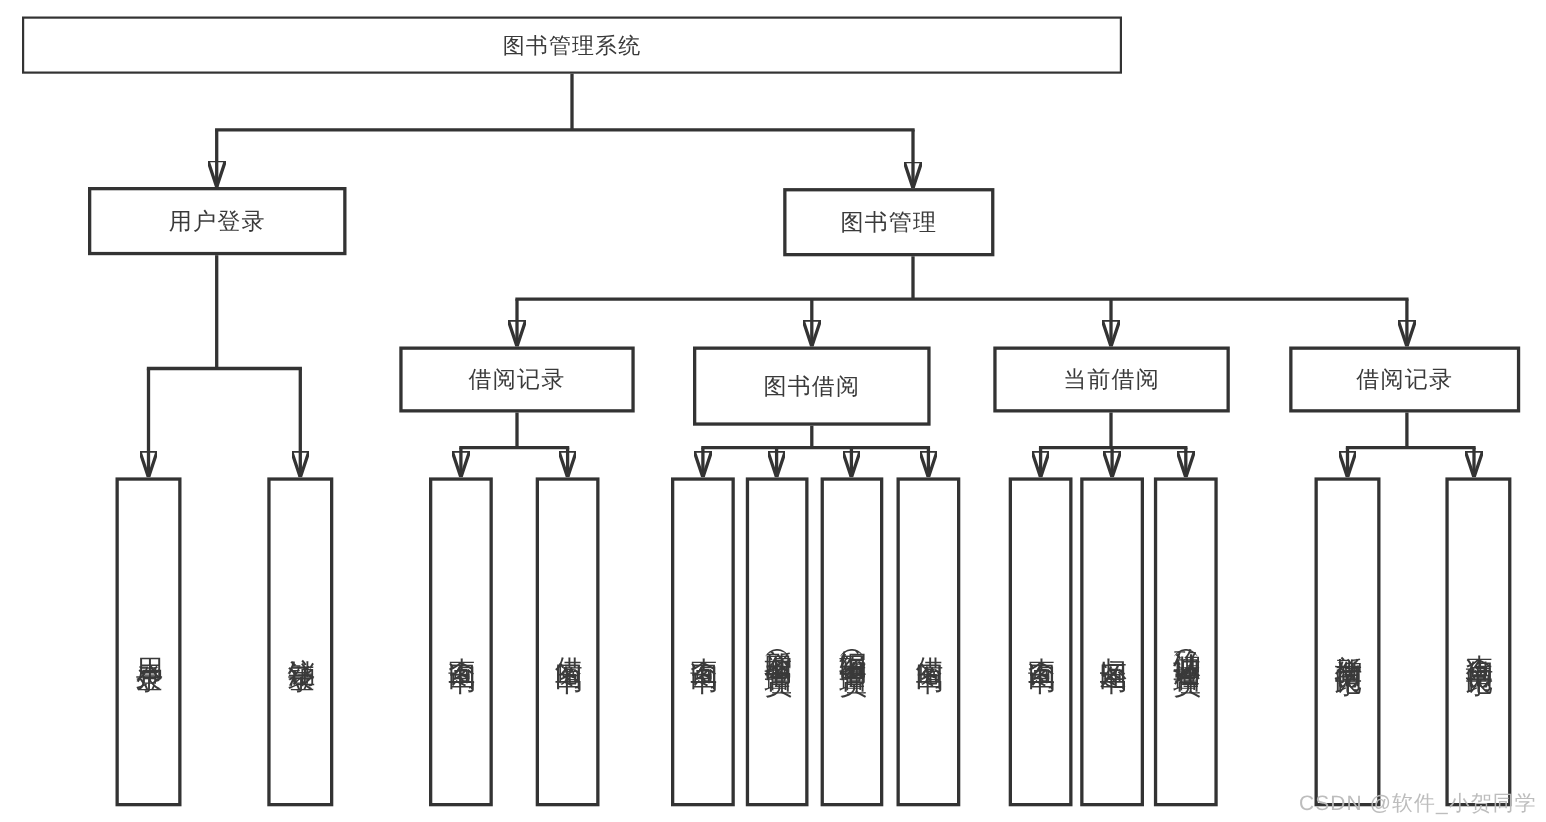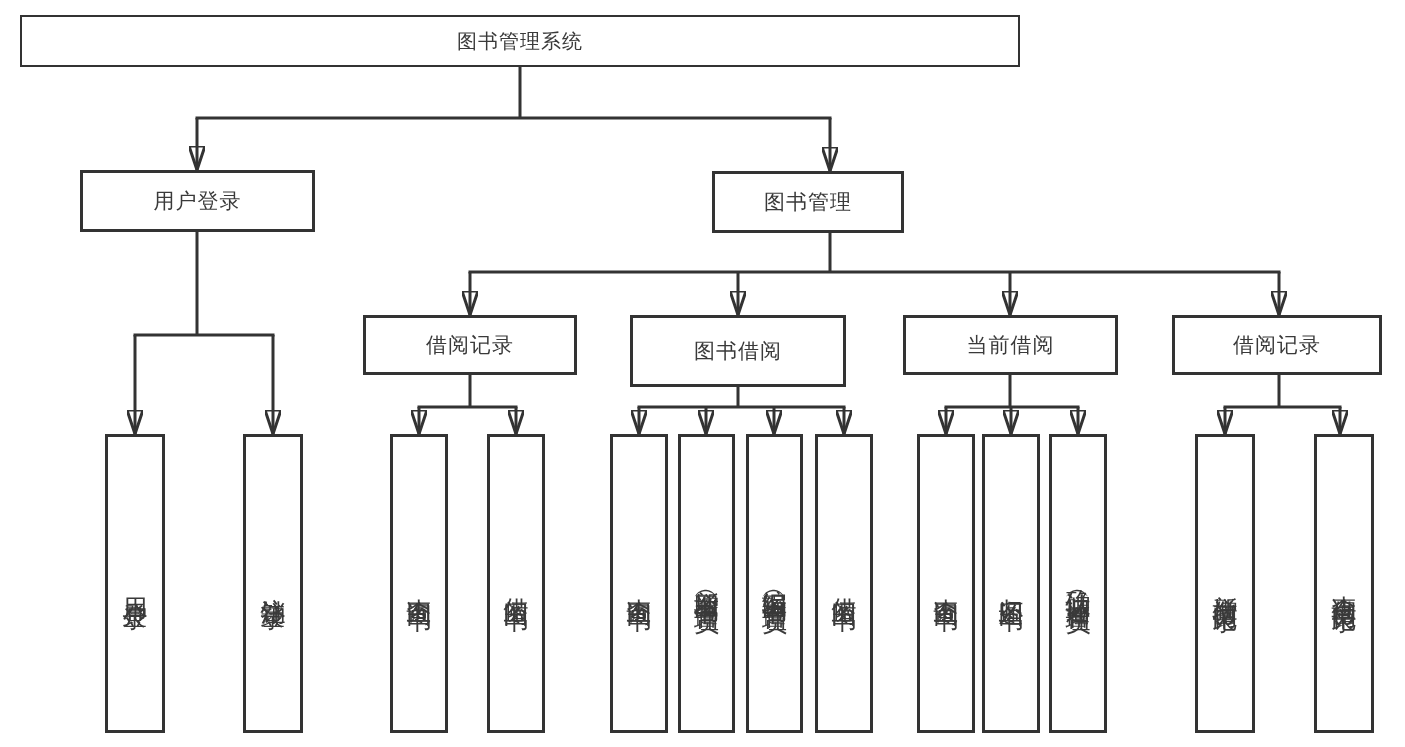--- a/index.html
+++ b/index.html
@@ -147,14 +147,15 @@
     <span>确认归还（管理员）</span>
   </div>
 
   <div class="node v" style="left:1195px;top:434px;width:60px;height:299px">
     <span>新增借阅记录</span>
   </div>
   <div class="node v" style="left:1314px;top:434px;width:60px;height:299px">
     <span>查询借阅记录</span>
   </div>
 
+  <div class="watermark">CSDN @软件_小贺同学</div>
 
 </div>
 
 </body></html>

